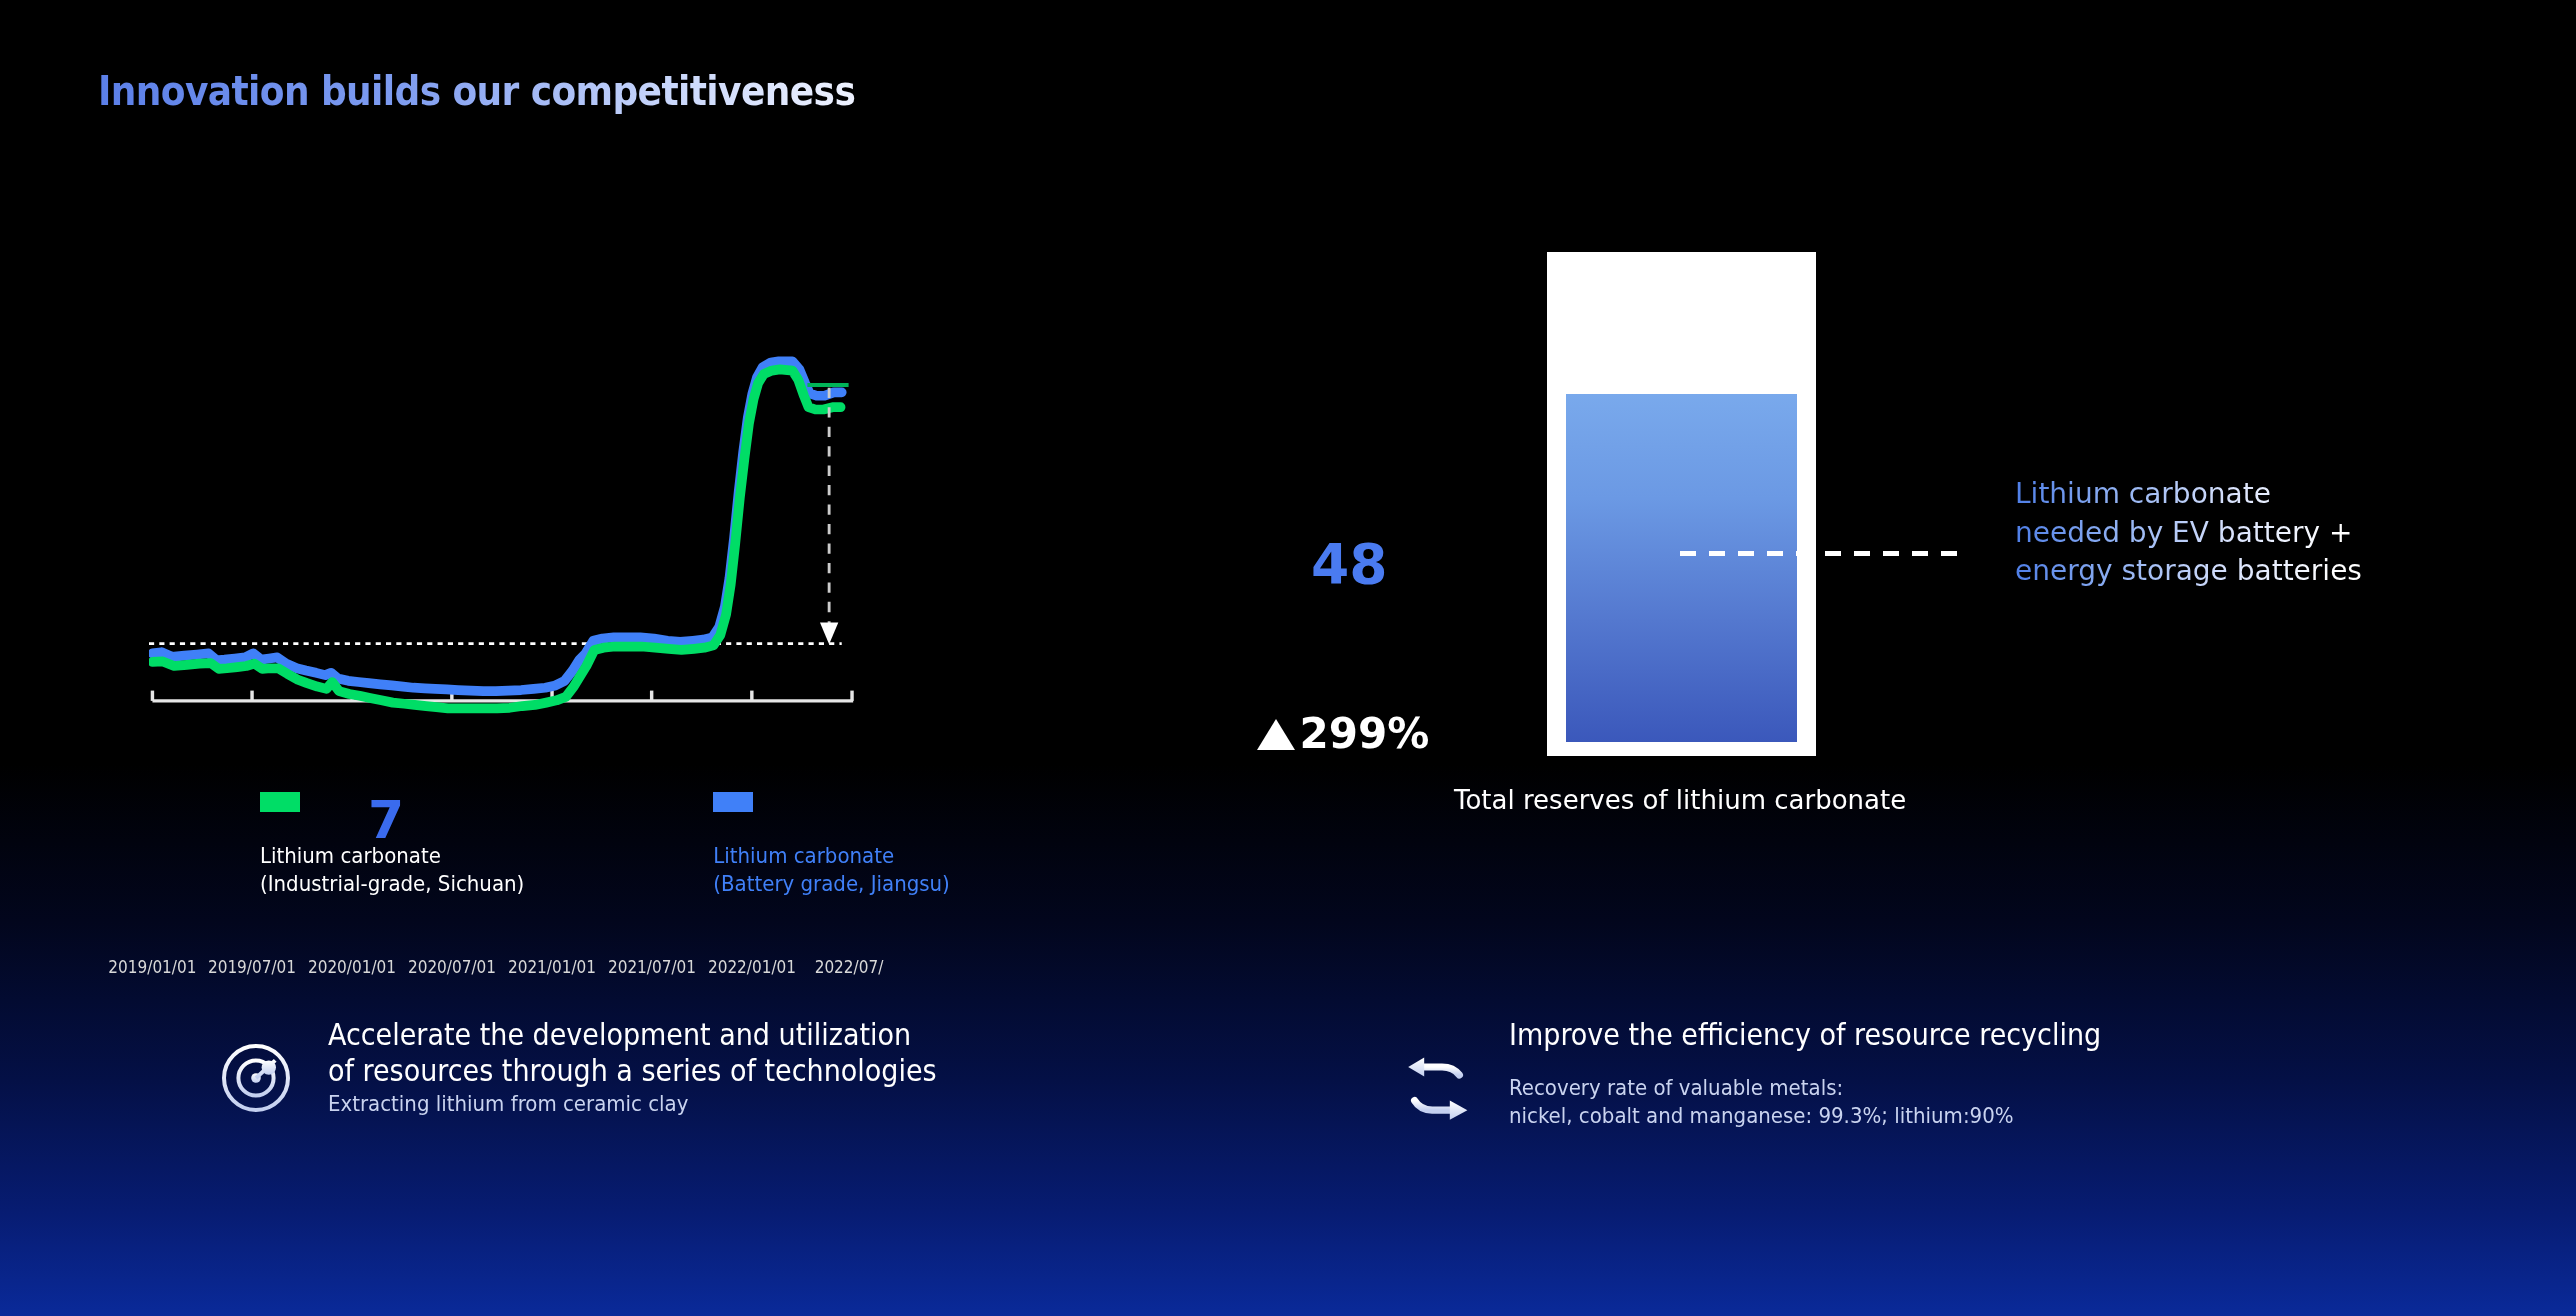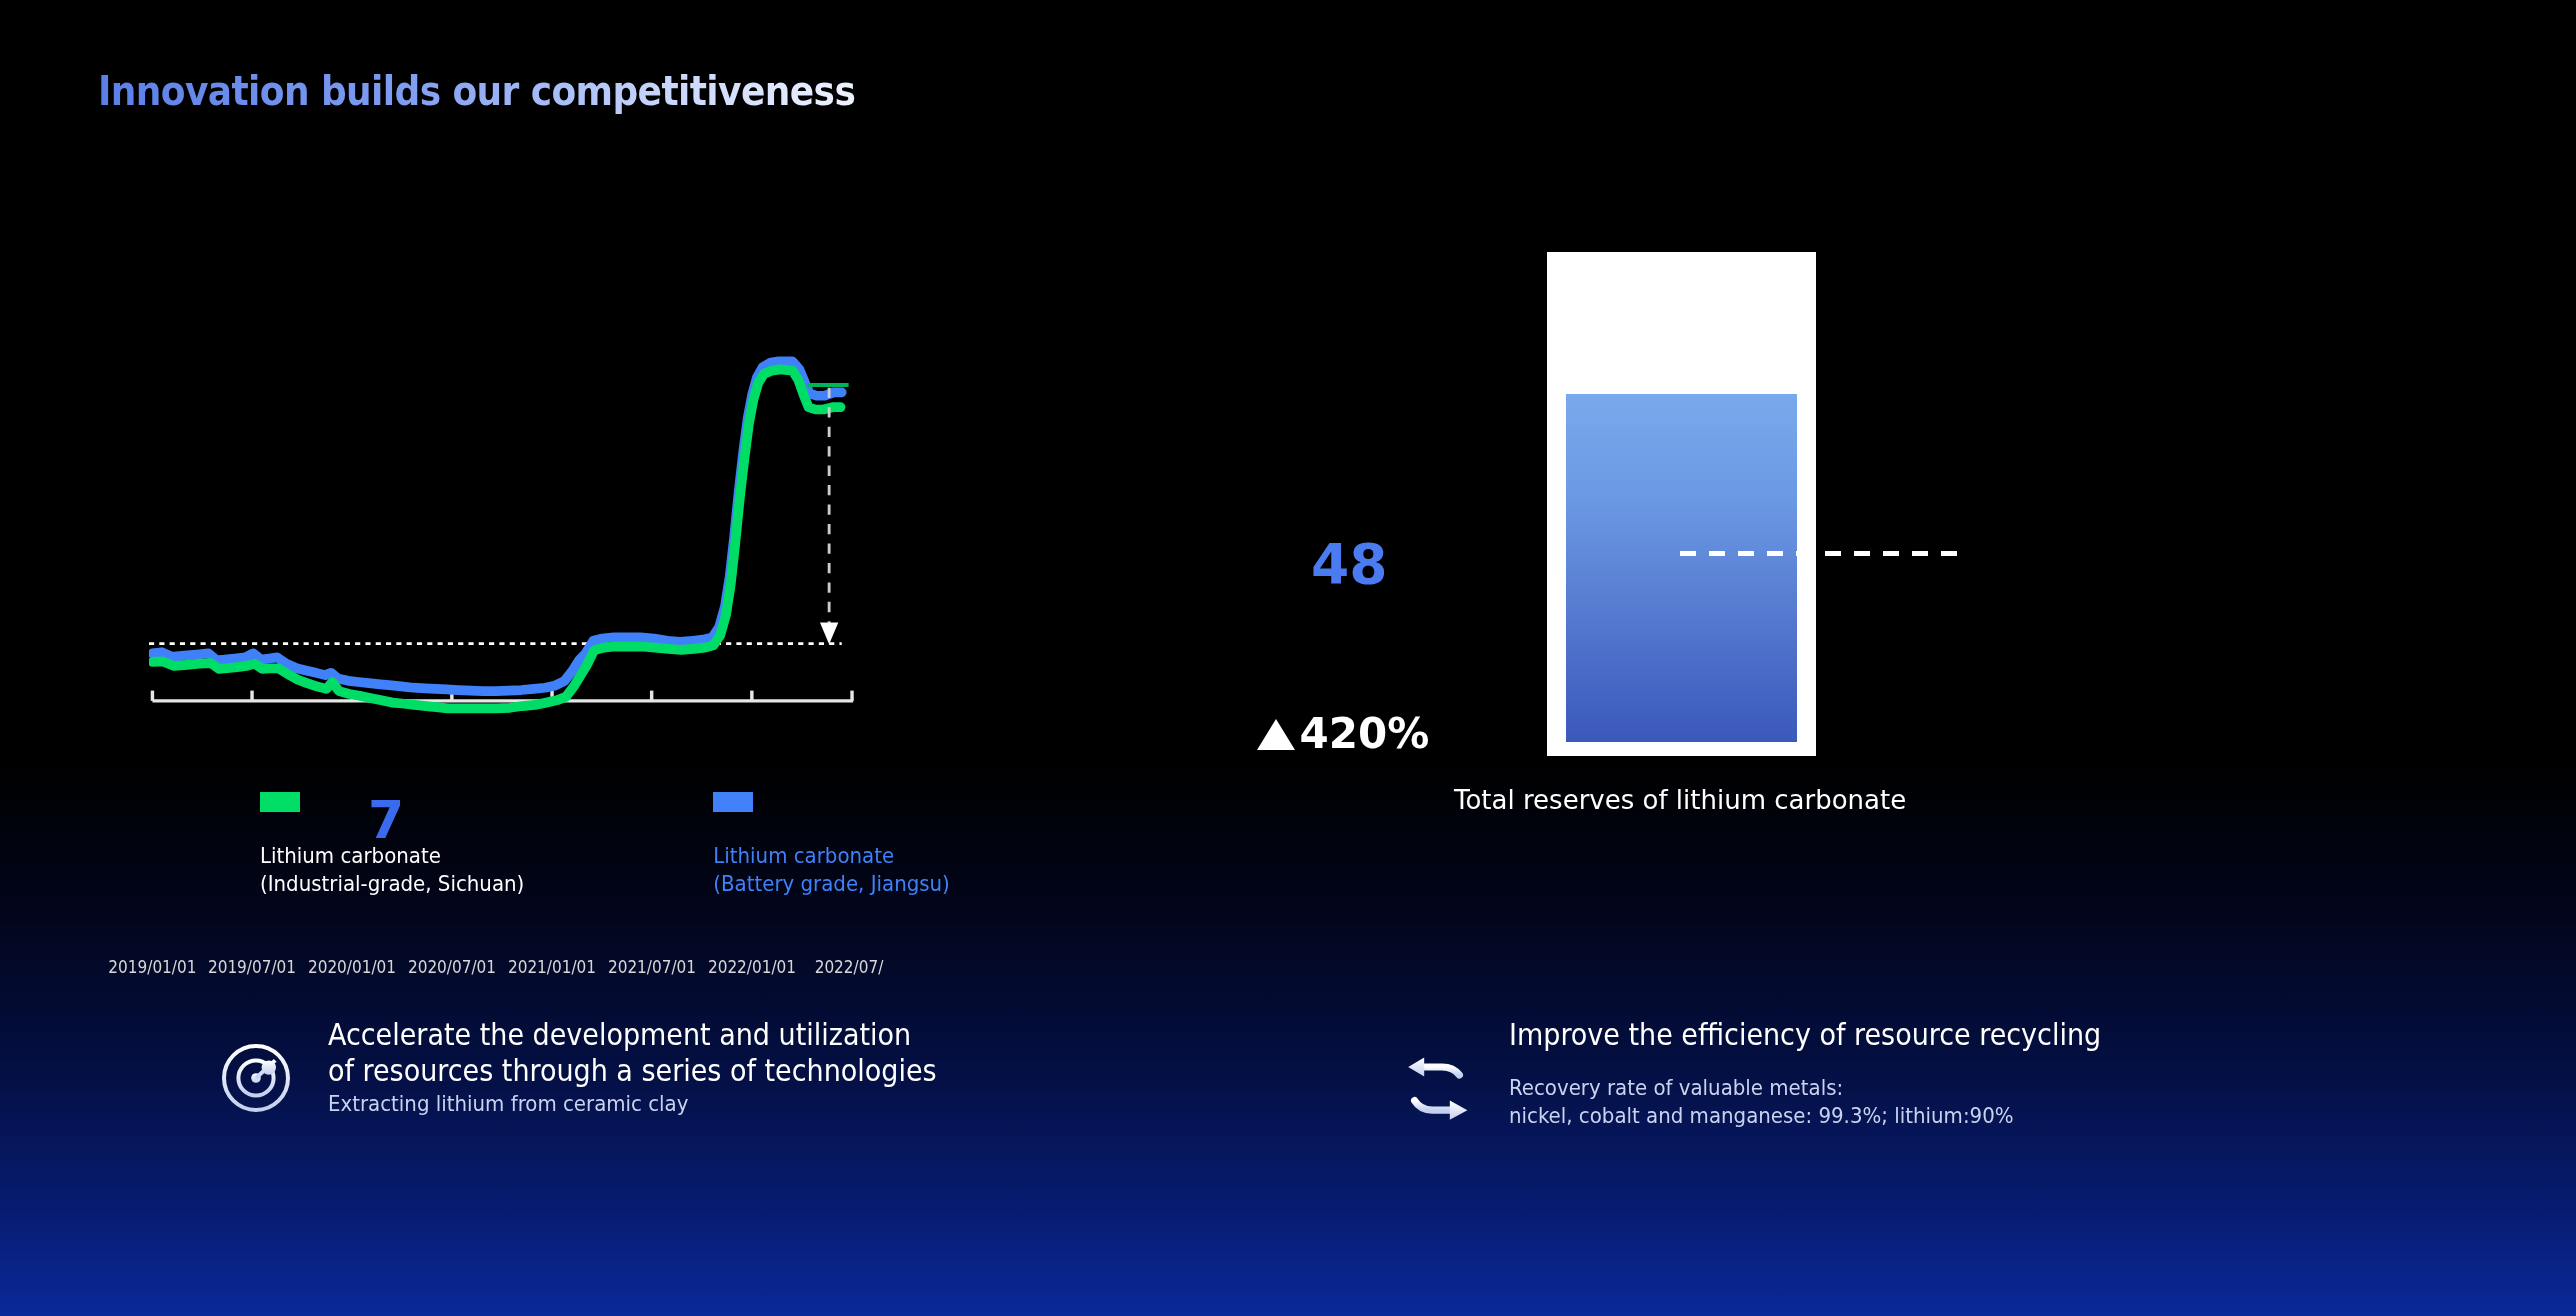--- a/index.html
+++ b/index.html
@@ -170,21 +170,21 @@
 
       <line x1="1188" y1="258" x2="1188" y2="686" stroke="#cccccc" stroke-width="5" stroke-dasharray="18 16"></line>
       <path d="M1188,706 L1172,668 L1204,668 Z" fill="#ffffff"></path>
     </svg>
 
     <div class="chart-label" id="label-48">48</div>
     <div class="chart-label" id="label-7">7</div>
 
     <div class="chart-label" id="label-586">
       <span class="tri"></span>
-        <span>420%</span>
+        <span>299%</span>
     </div>
 
     <div class="xtick-label" style="left:3.4px">2019/01/01</div>
     <div class="xtick-label" style="left:103px">2019/07/01</div>
     <div class="xtick-label" style="left:203px">2020/01/01</div>
     <div class="xtick-label" style="left:303px">2020/07/01</div>
     <div class="xtick-label" style="left:403px">2021/01/01</div>
     <div class="xtick-label" style="left:503px">2021/07/01</div>
     <div class="xtick-label" style="left:603px">2022/01/01</div>
     <div class="xtick-label" style="left:700px">2022/07/</div>
@@ -204,20 +204,21 @@
   </div>
 
   <div id="reserve-panel">
     <div id="reserve-box">
       <div id="reserve-fill"></div>
     </div>
   </div>
 
   <div id="leader-line"></div>
 
+  <div id="reserve-note">Lithium carbonate needed by EV battery + energy storage batteries</div>
 
   <div id="reserve-caption">Total reserves of lithium carbonate</div>
 
   <div class="feature" id="feature-left">
     <svg class="feature-icon" viewBox="0 0 100 100">
       <defs>
         <linearGradient id="icg1" x1="0" y1="0" x2="0" y2="1">
           <stop offset="0%" stop-color="#ffffff"></stop>
           <stop offset="100%" stop-color="#c3cff0"></stop>
         </linearGradient>

